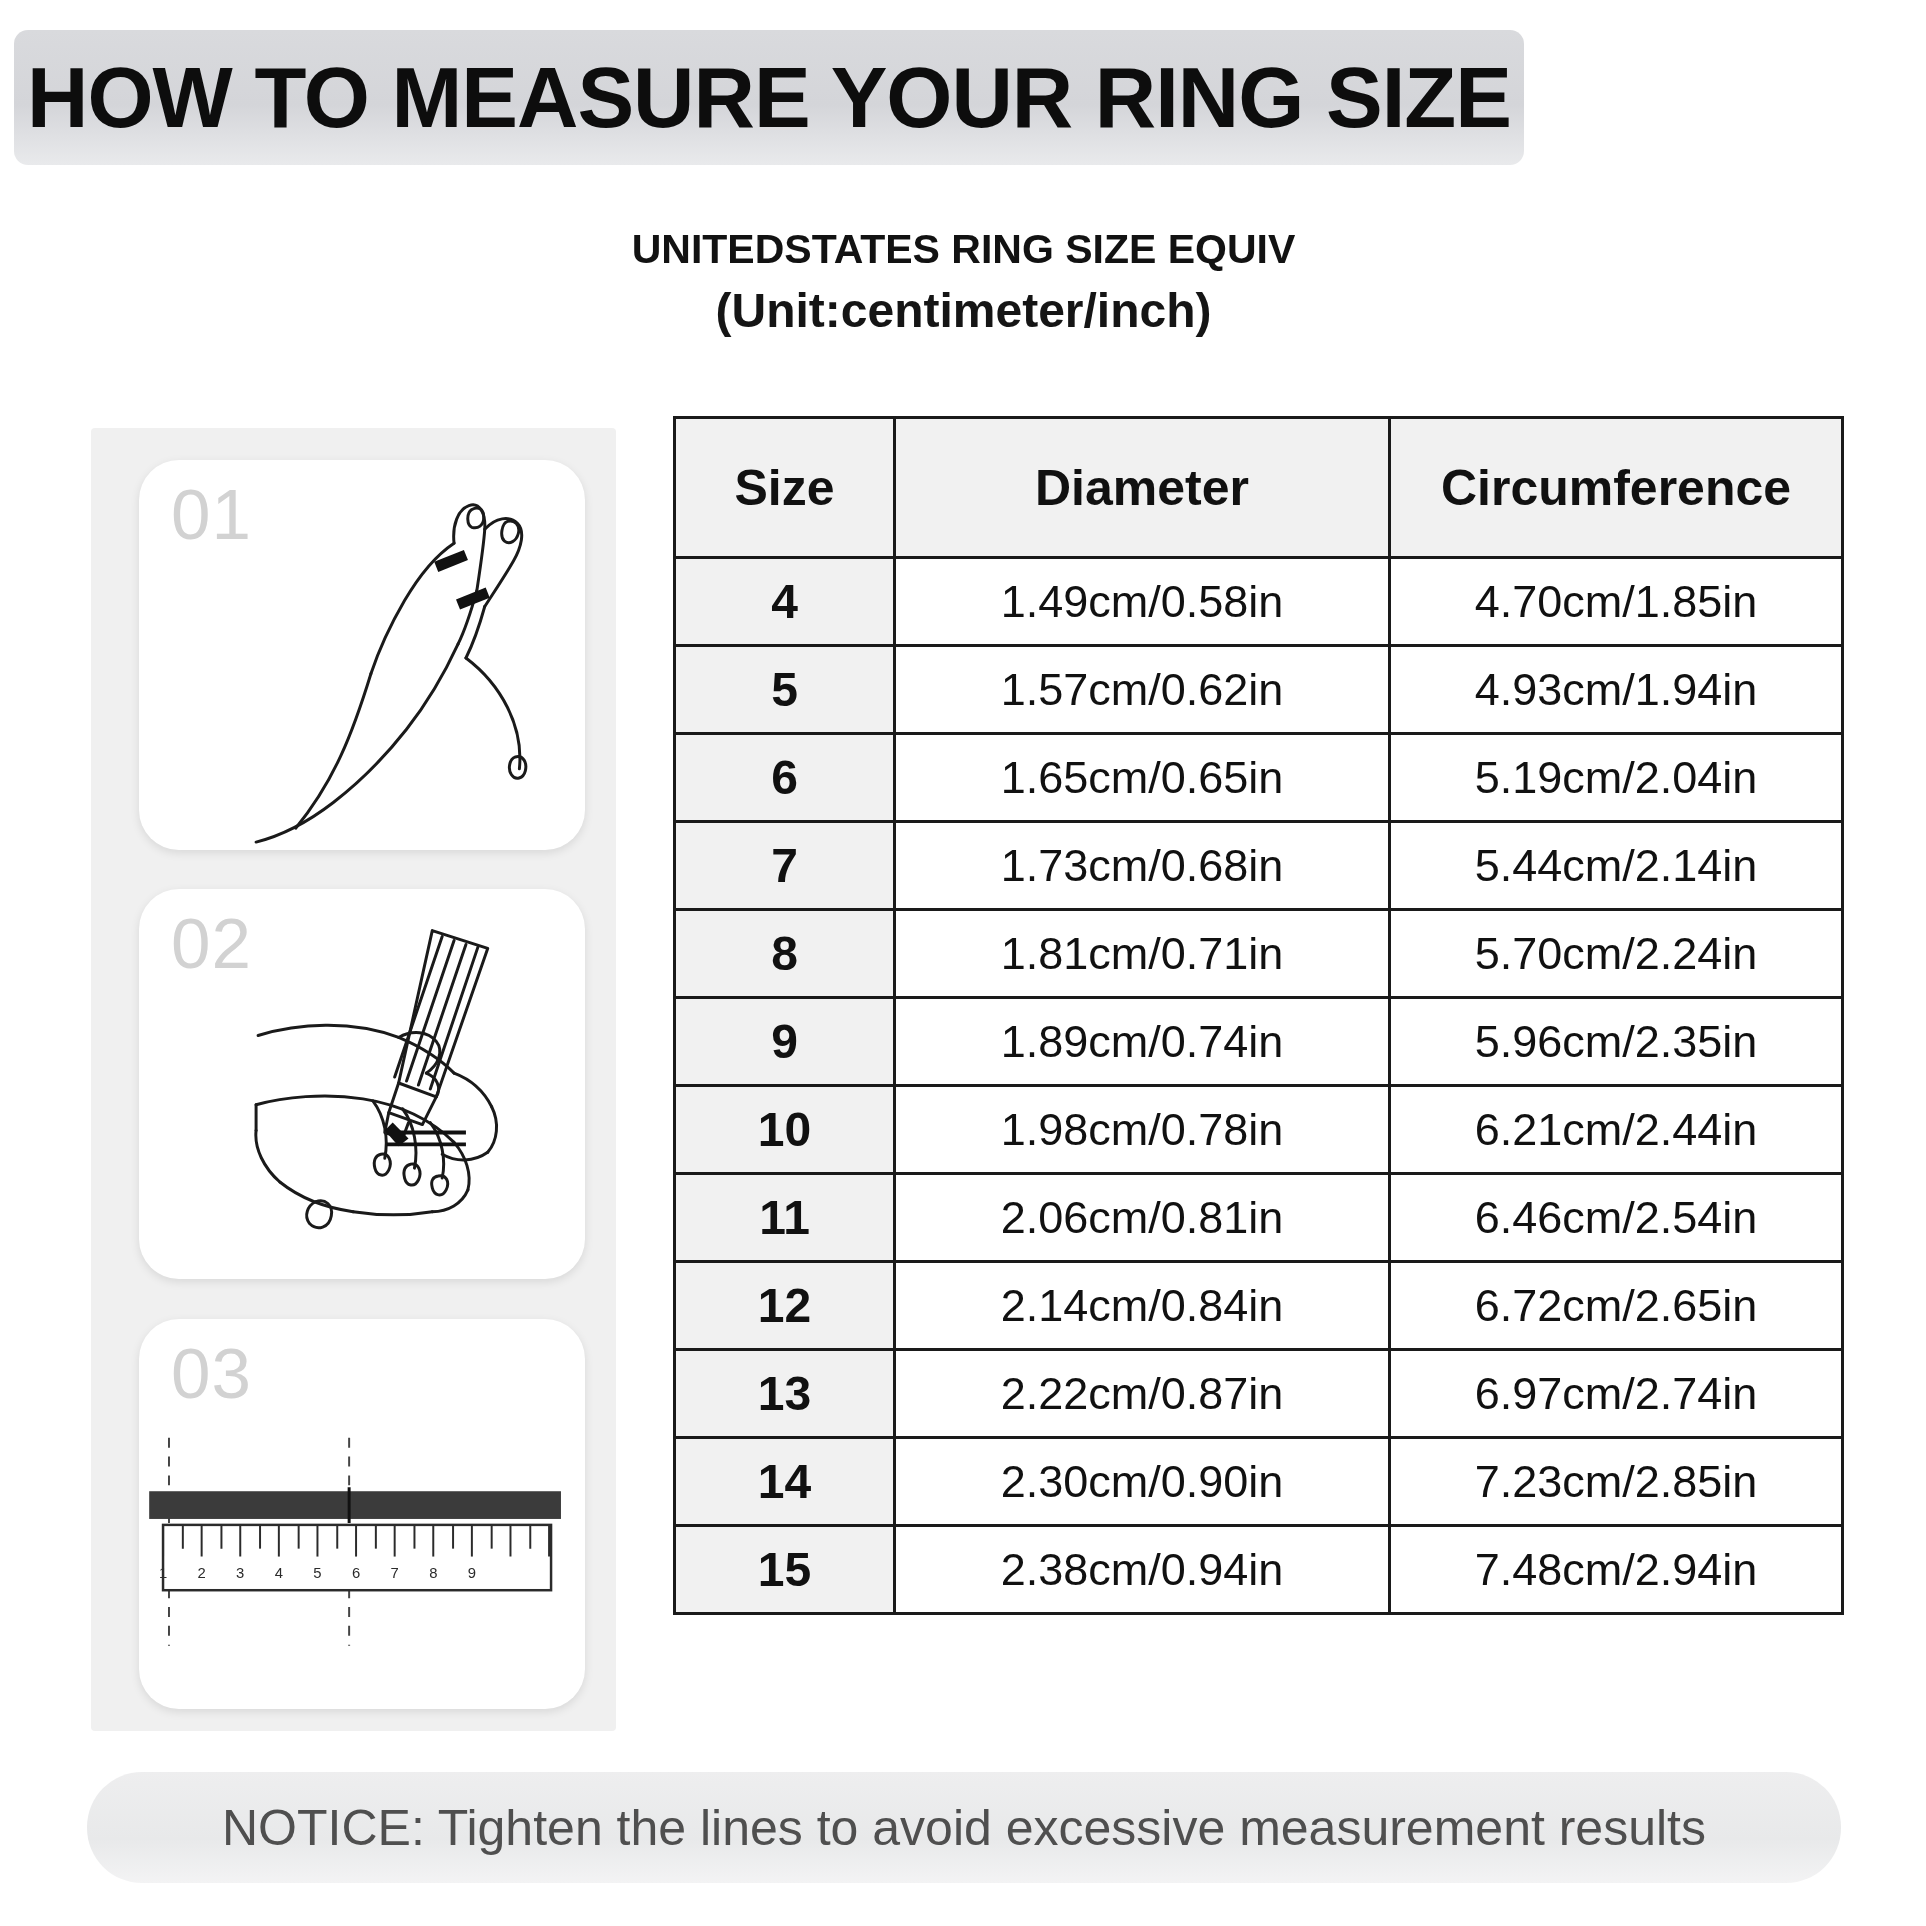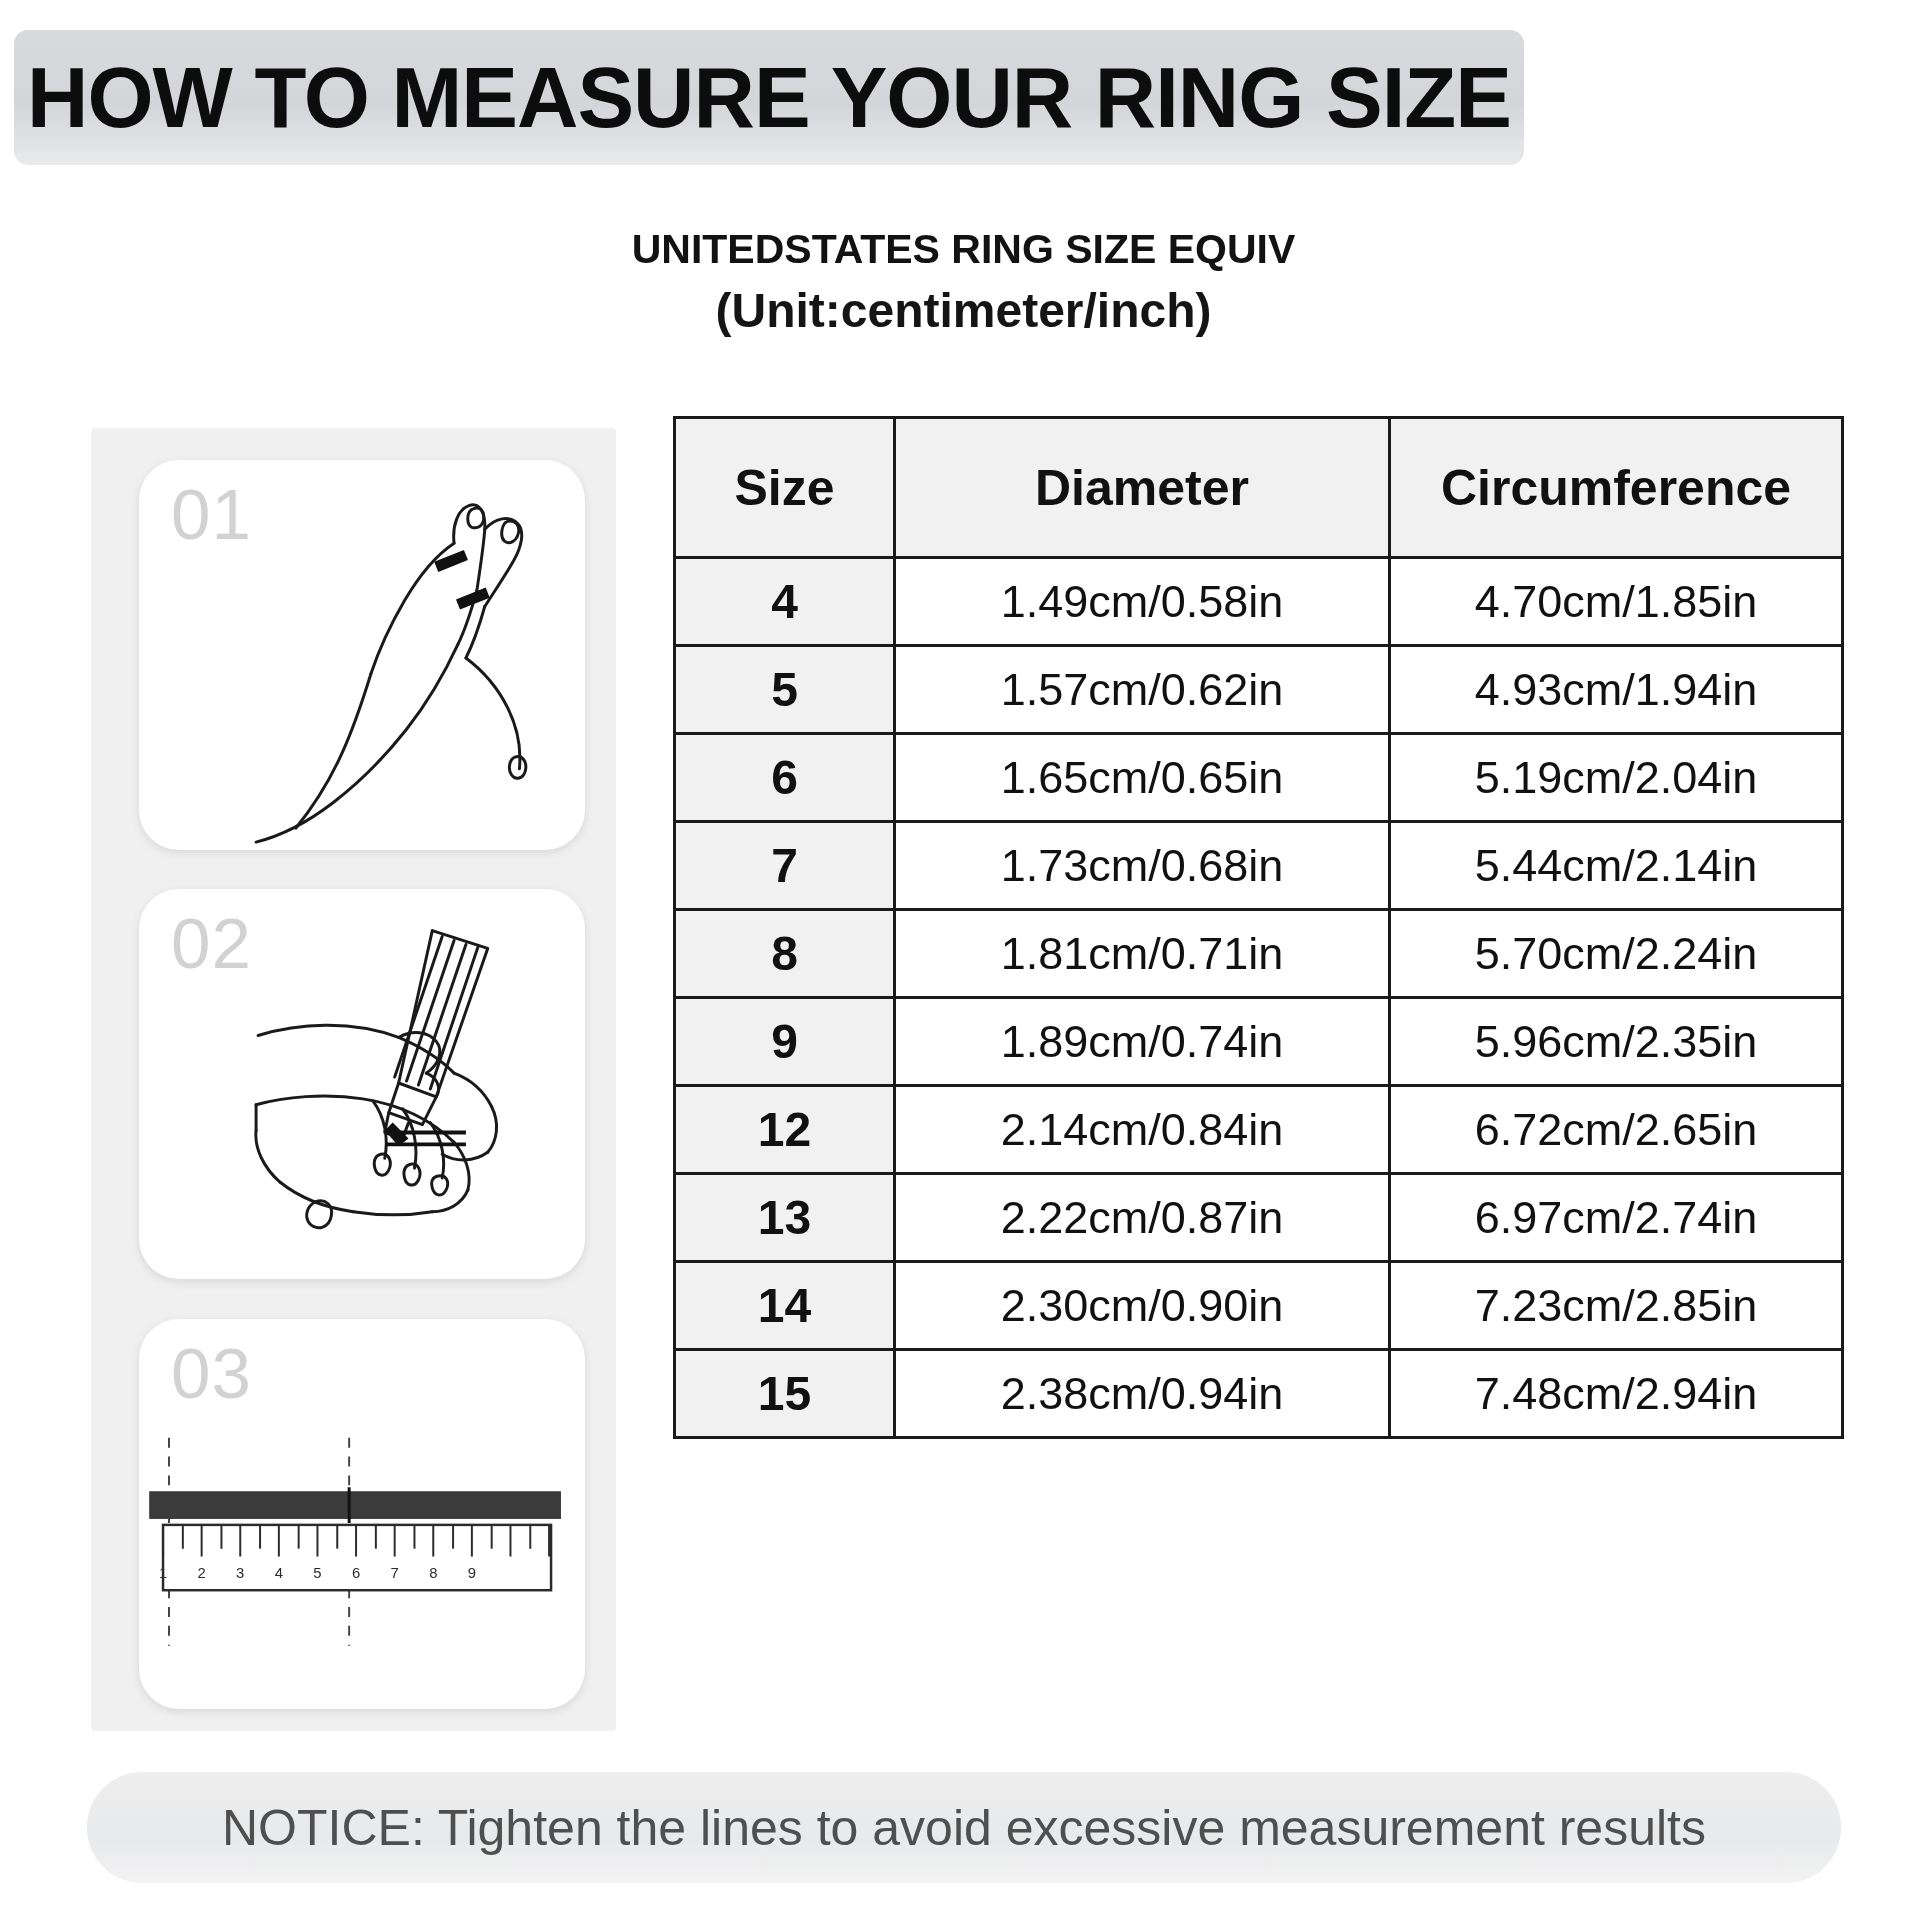--- a/index.html
+++ b/index.html
@@ -345,20 +345,30 @@
         <td class="size-cell">8</td>
         <td>1.81cm/0.71in</td>
         <td>5.70cm/2.24in</td>
       </tr>
       <tr>
         <td class="size-cell">9</td>
         <td>1.89cm/0.74in</td>
         <td>5.96cm/2.35in</td>
       </tr>
       <tr>
+        <td class="size-cell">10</td>
+        <td>1.98cm/0.78in</td>
+        <td>6.21cm/2.44in</td>
+      </tr>
+      <tr>
+        <td class="size-cell">11</td>
+        <td>2.06cm/0.81in</td>
+        <td>6.46cm/2.54in</td>
+      </tr>
+      <tr>
         <td class="size-cell">12</td>
         <td>2.14cm/0.84in</td>
         <td>6.72cm/2.65in</td>
       </tr>
       <tr>
         <td class="size-cell">13</td>
         <td>2.22cm/0.87in</td>
         <td>6.97cm/2.74in</td>
       </tr>
       <tr>

